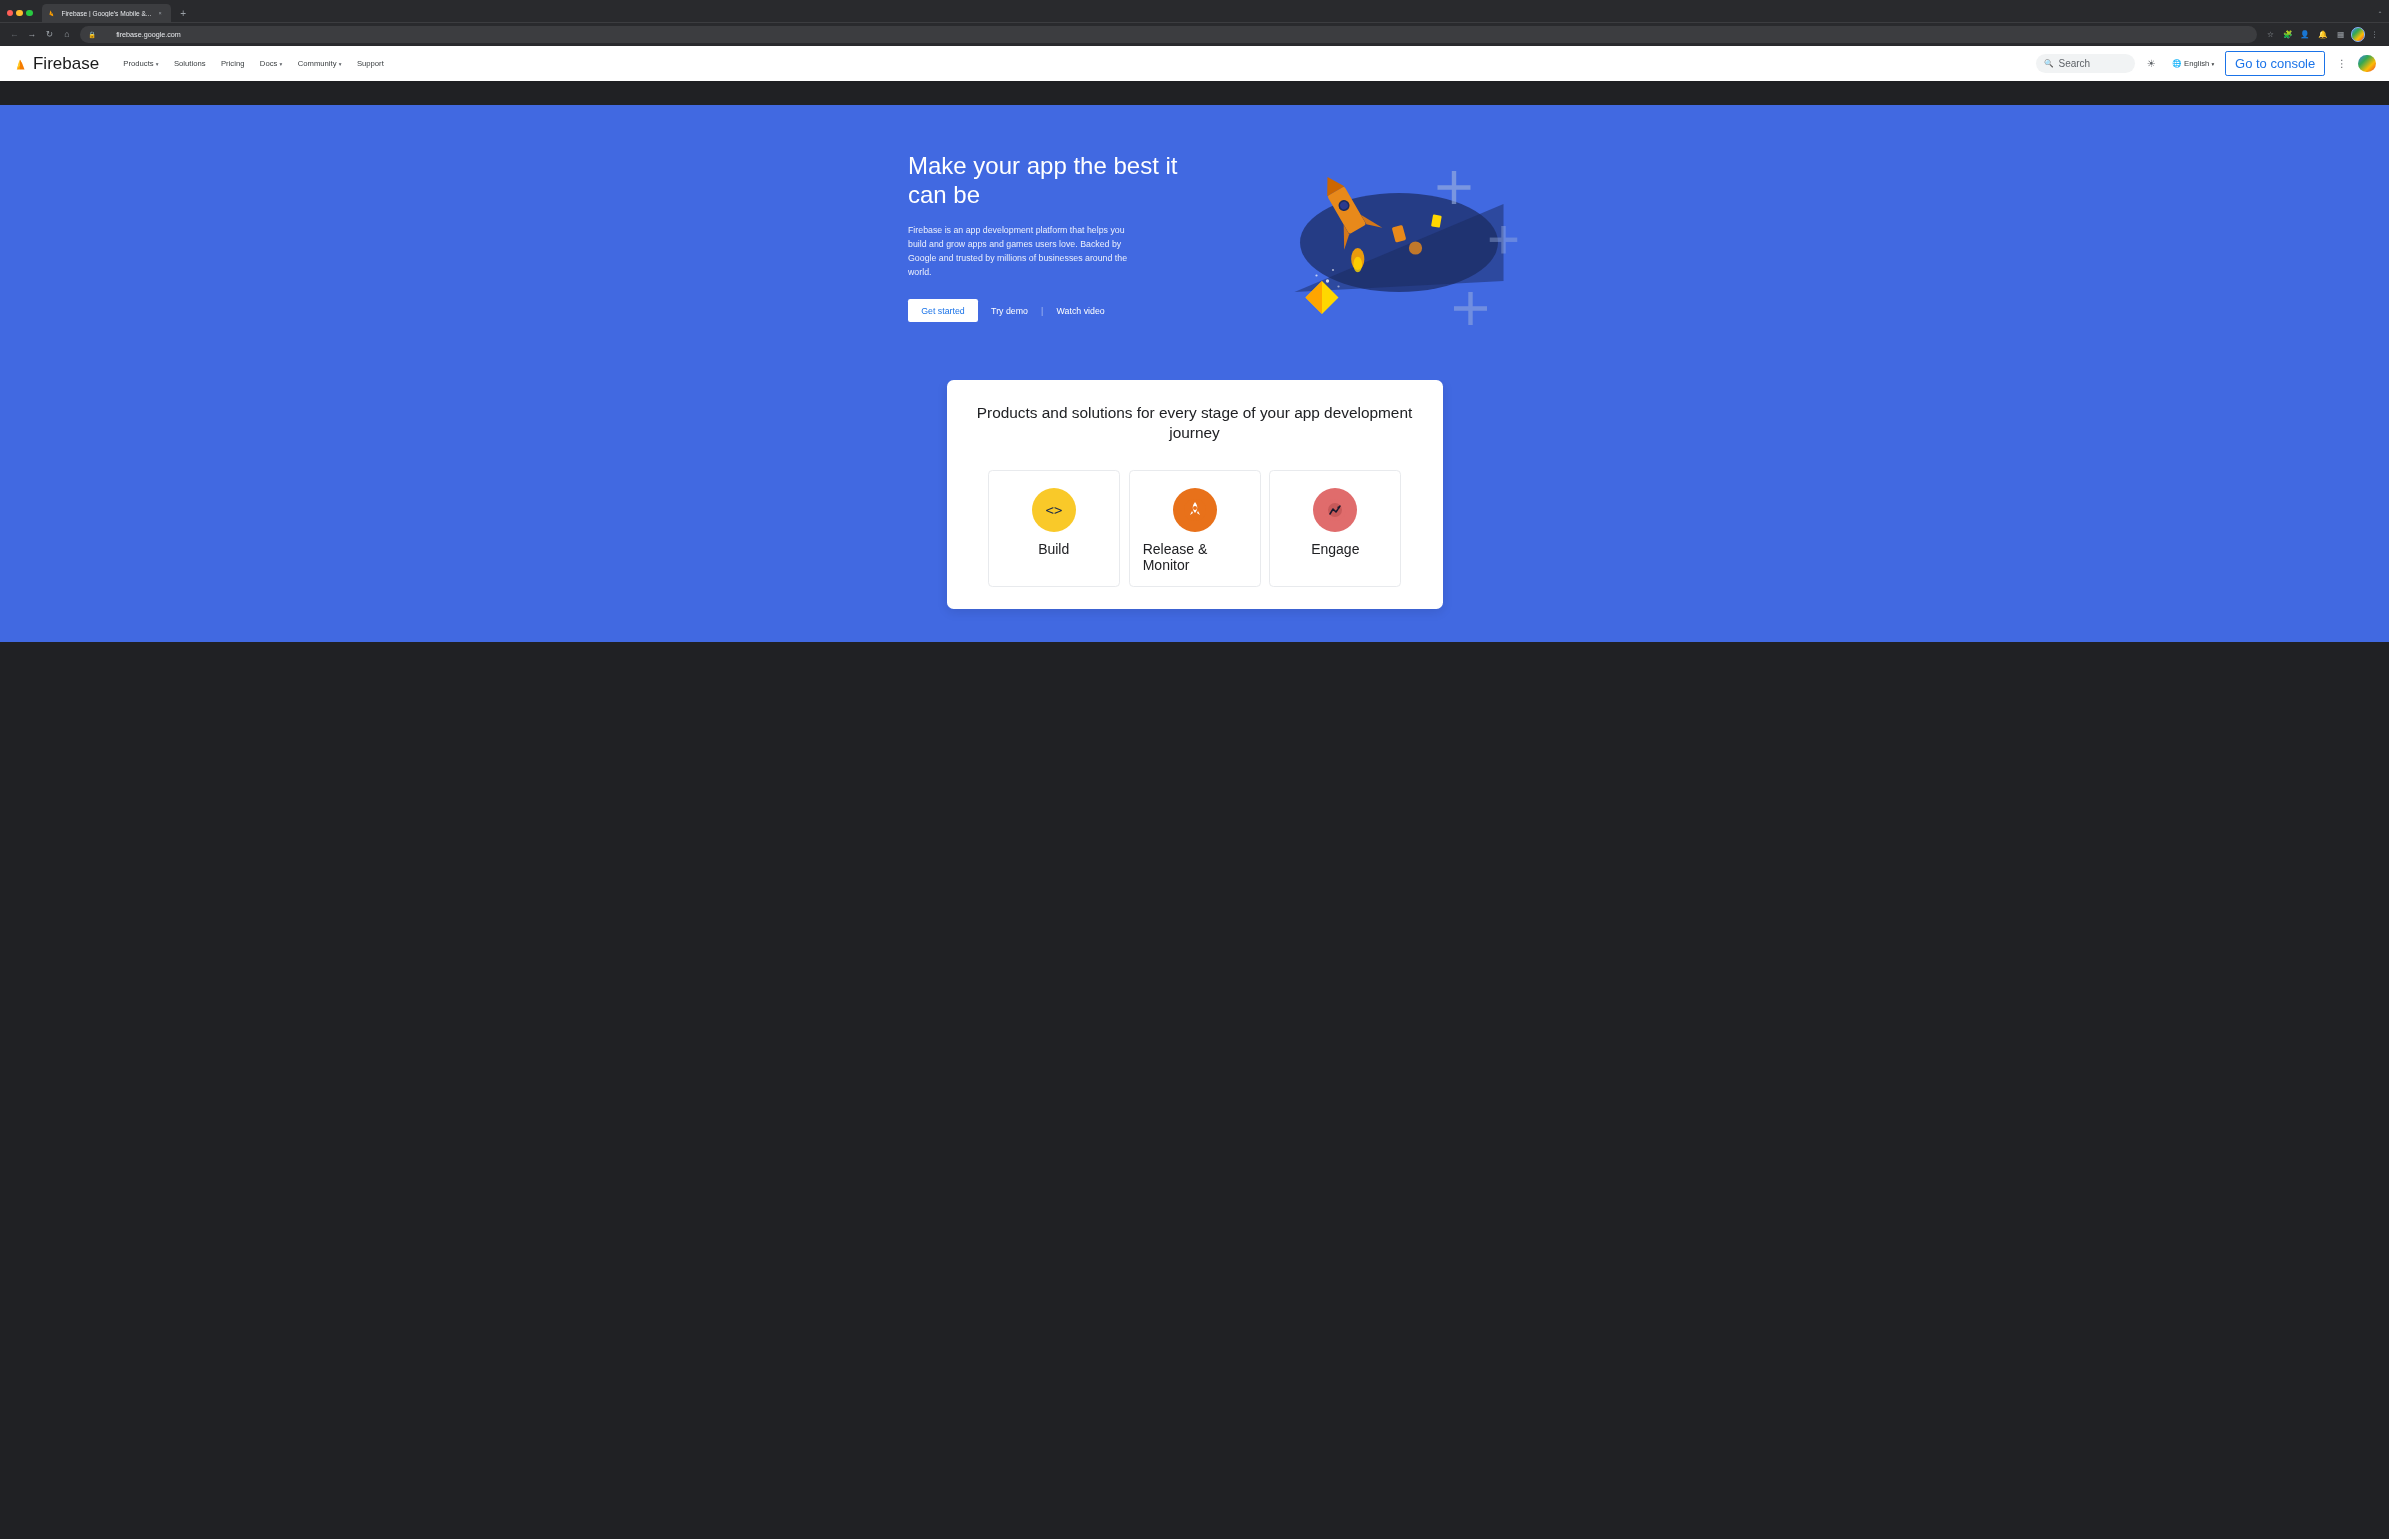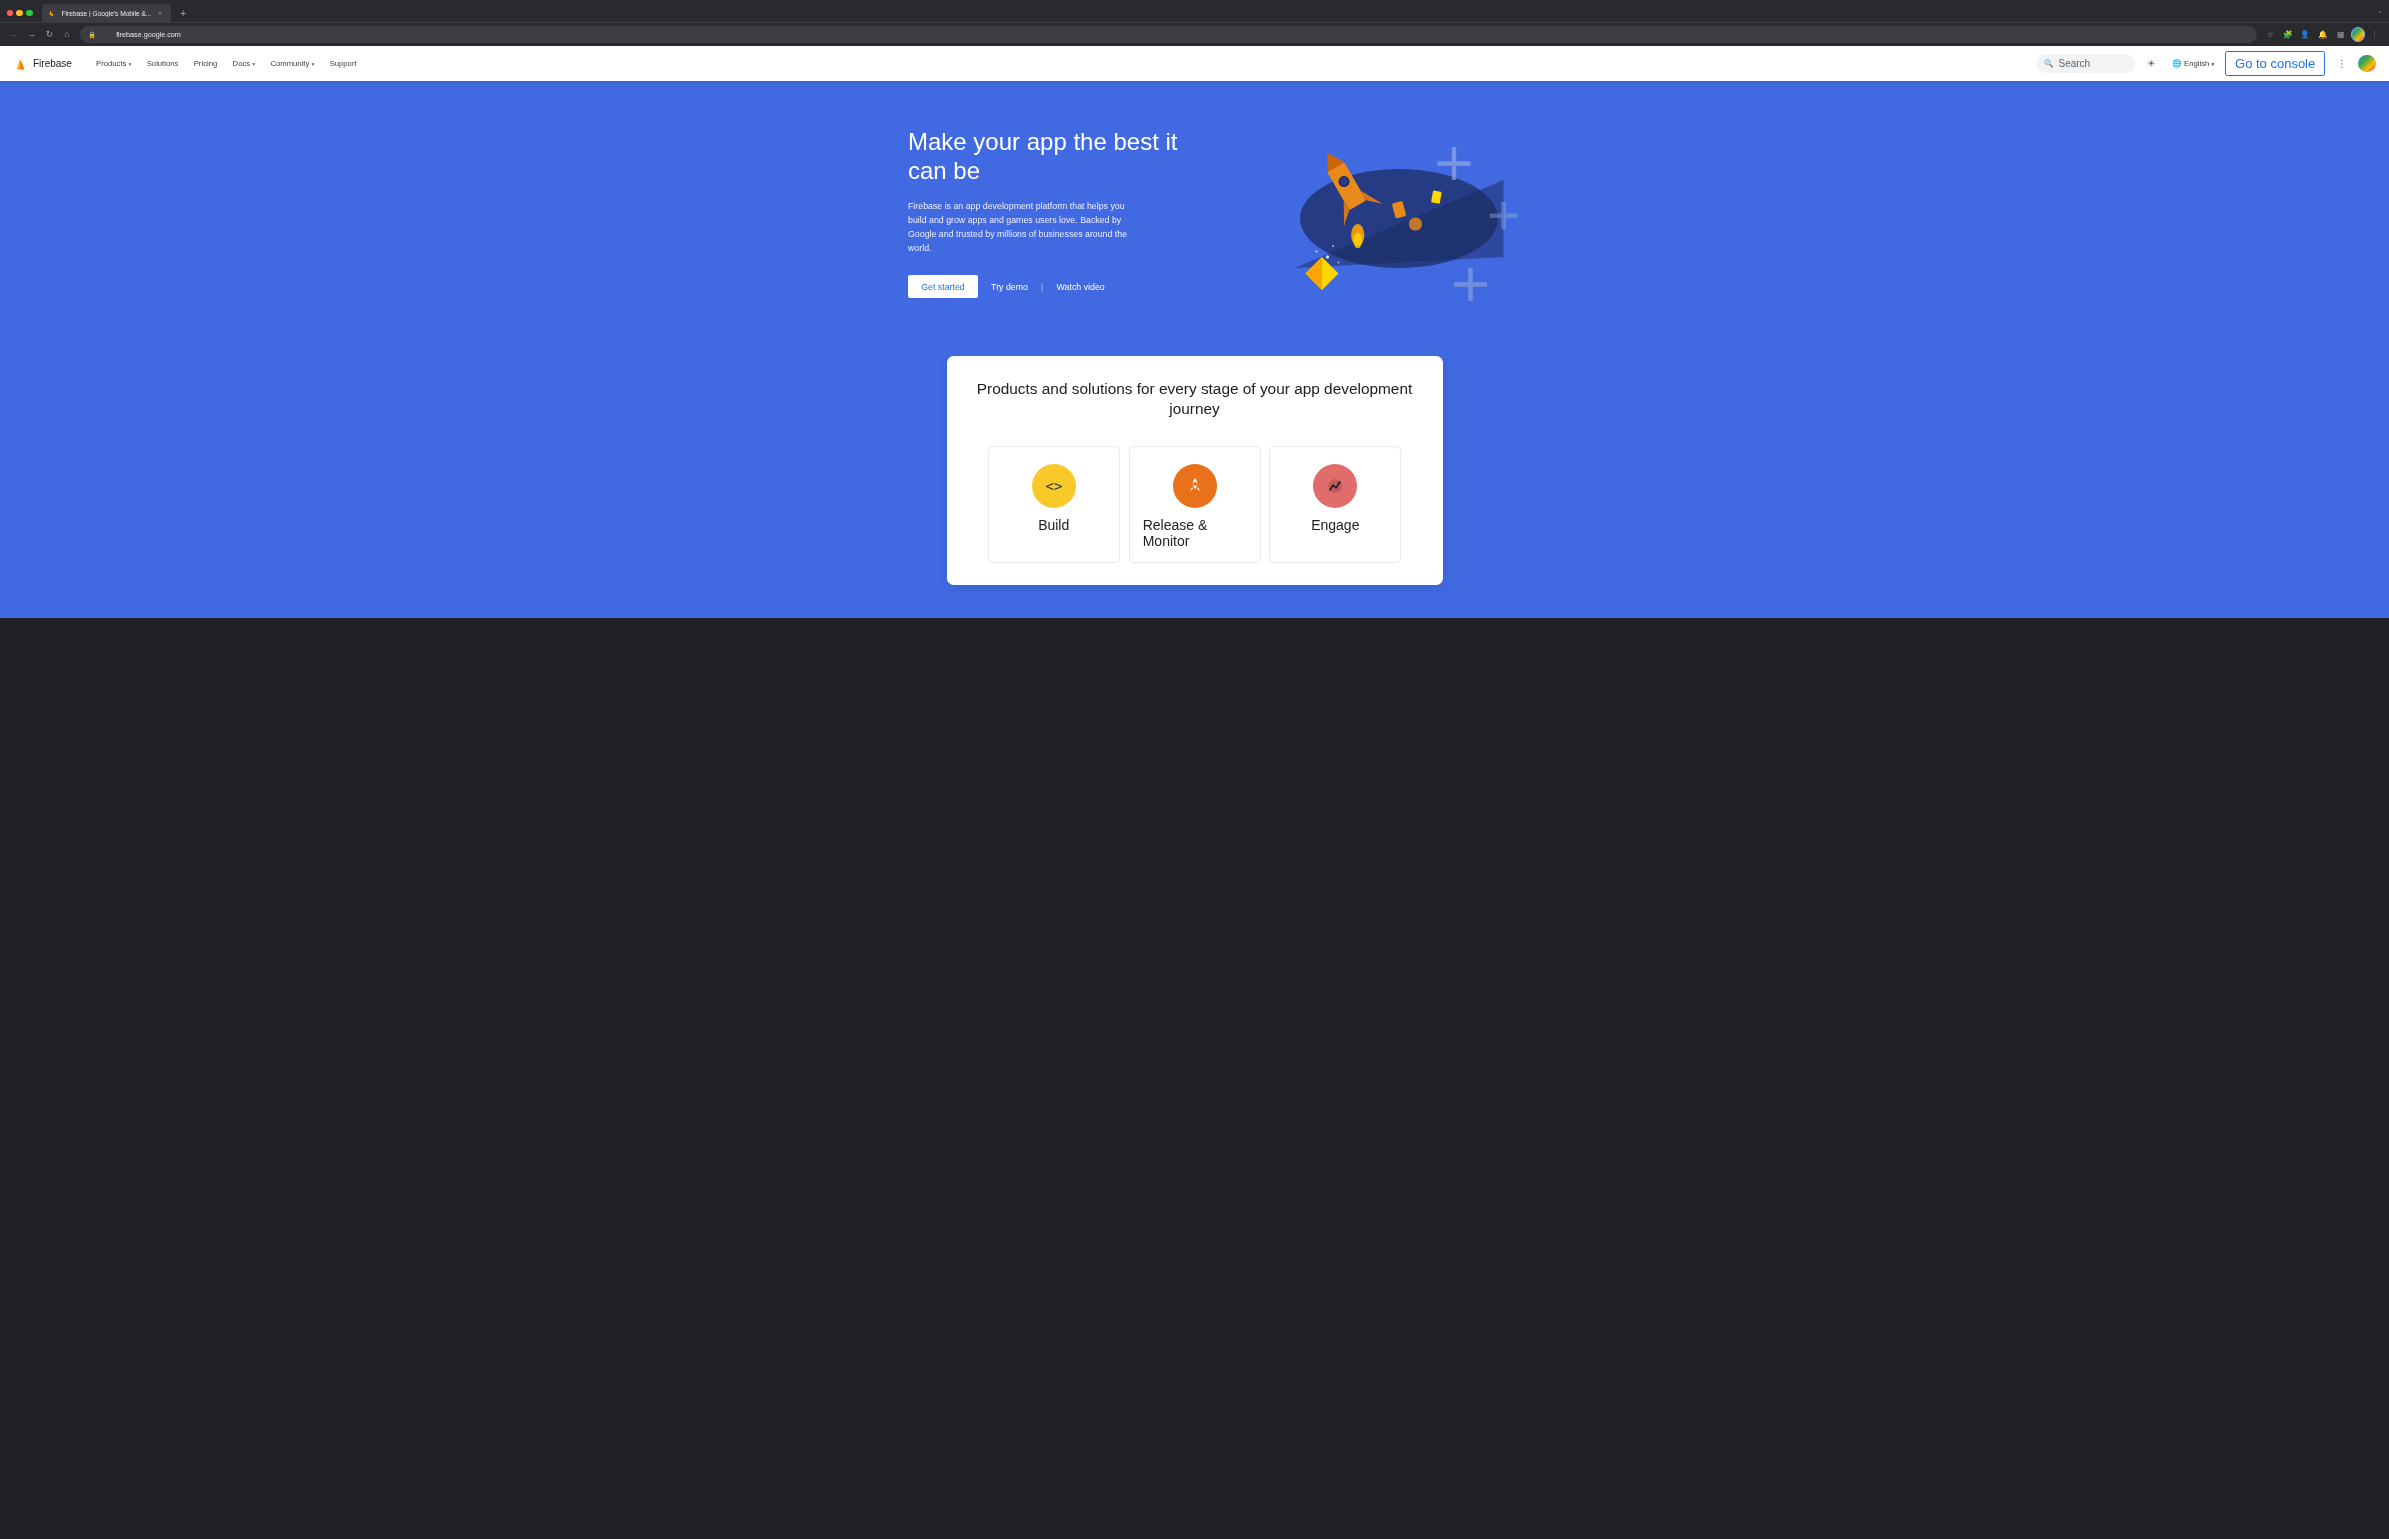--- a/index.html
+++ b/index.html
@@ -166,21 +166,21 @@
       align-items: center;
       gap: 4.4px;
       margin-right: 17.6px;
       text-decoration: none;
     }
     .firebase-flame {
       width: 15.4px;
       height: 15.4px;
     }
     .nav-logo-text {
-      font-size: 10px;
+      font-size: 17px;
       color: #1a1a1a;
       font-weight: 400;
     }
     .nav-links {
       display: flex;
       align-items: flex-start;
       gap: 2.2px;
       flex: 1;
     }
     .nav-link {
@@ -264,20 +264,21 @@
 
     
     .hero {
       background: #4169e1;
       padding: 33px 0 44px;
       min-height: 265px;
       position: relative;
       overflow: hidden;
       display: flex;
       align-items: center;
+      margin-top: 24px;
     }
     .hero-content {
       max-width: 661px;
       margin: 0 auto;
       padding: 0 44px;
       display: flex;
       align-items: center;
       width: 100%;
     }
     .hero-text {

